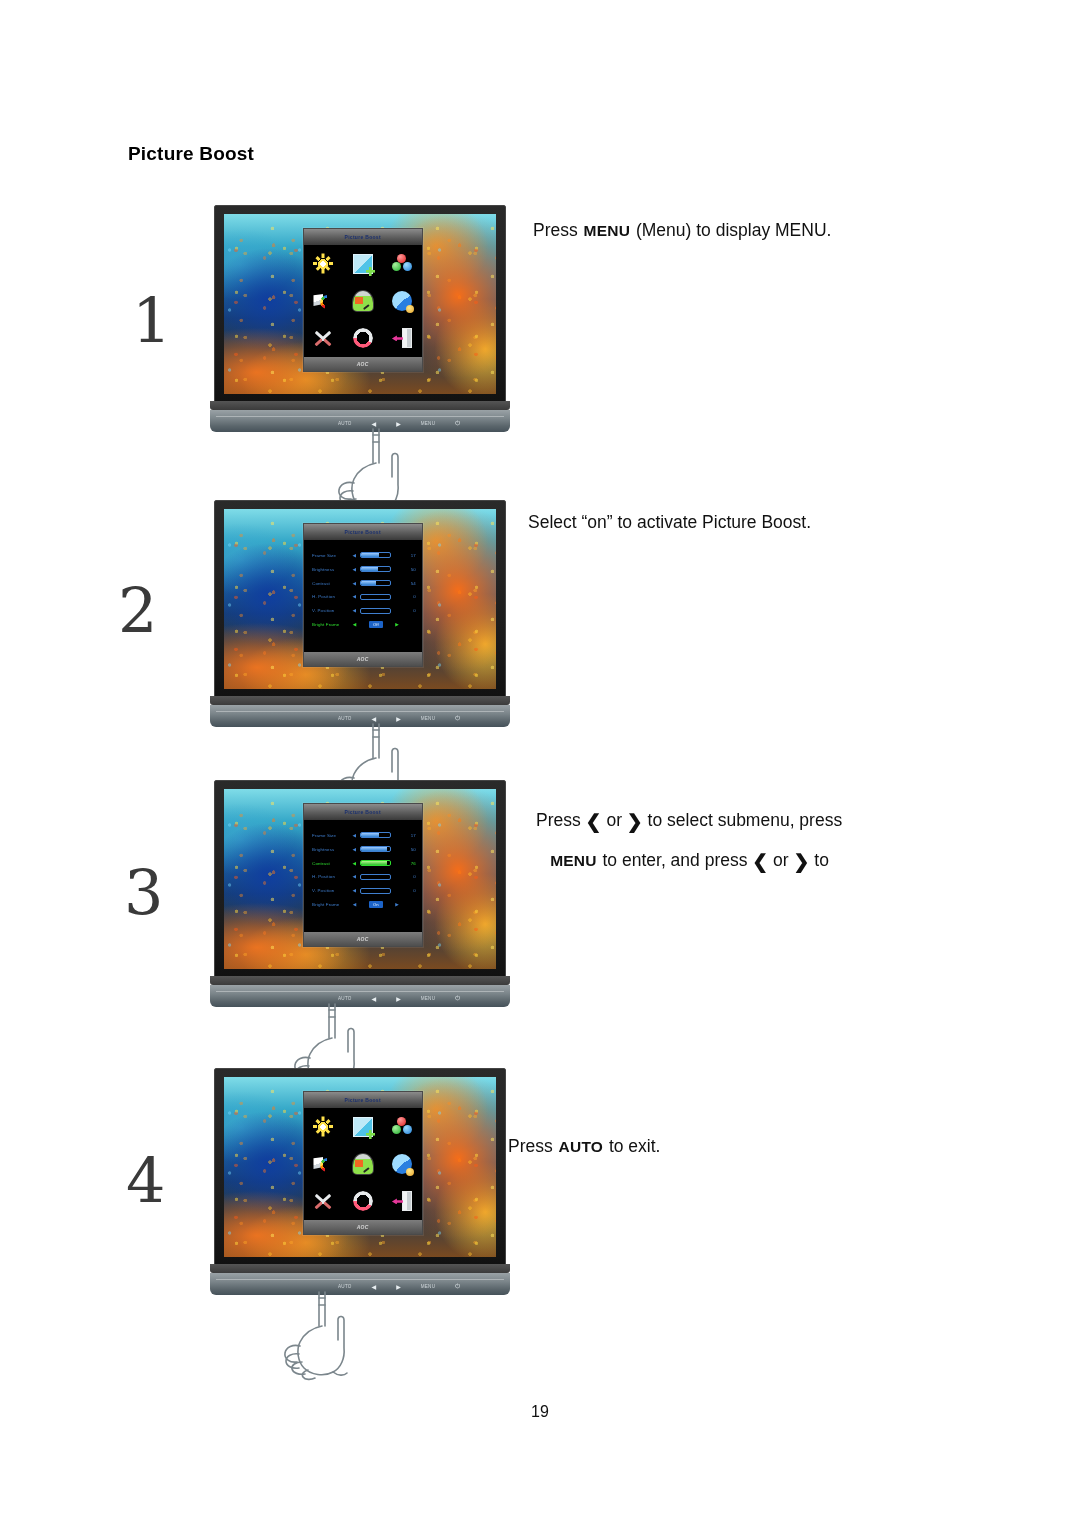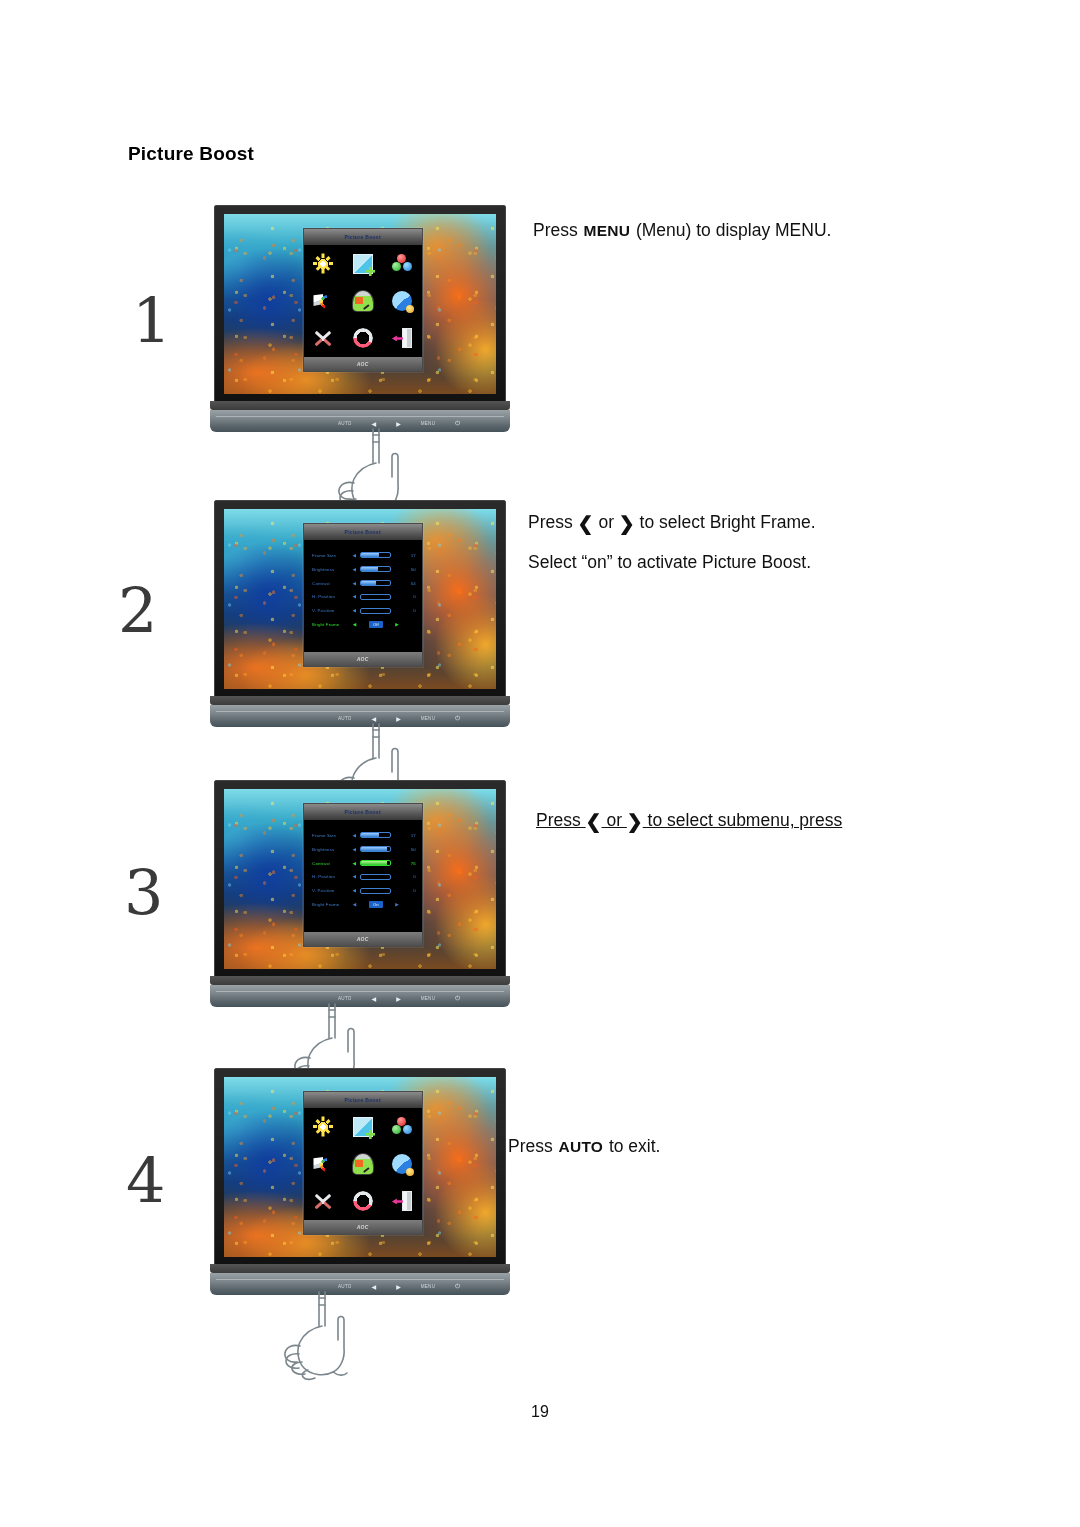--- a/index.html
+++ b/index.html
@@ -343,21 +343,21 @@
   
   .hand { position: absolute; pointer-events: none; }
 
   
   .instr {
     position: absolute;
     font-size: 17.5px;
     line-height: 40px;
     color: #111;
   }
-  .instr .ln { display: block; white-space: nowrap; }
+  .instr .ln { display: block; white-space: nowrap; text-align: center; }
   .keycap {
     display: inline-block;
     font-size: 15.5px;
     font-weight: bold;
     letter-spacing: .2px;
     vertical-align: baseline;
     padding: 0 1px;
   }
   .chev {
     display: inline-block;
@@ -561,21 +561,20 @@
           <path d="M44 36 C34 38 26 44 22 52 C18 60 20 72 26 78 C33 85 46 87 55 82 C63 78 67 68 66 58 L66 30 C66 26 61 25 60 29 L60 50"></path>
           <path d="M22 56 C15 54 8 57 7 63 C6 69 12 73 19 72"></path>
           <path d="M21 64 C14 63 8 66 8 71 C8 76 14 79 21 78"></path>
           <path d="M24 72 C18 72 13 75 14 79 C15 83 21 85 27 84"></path>
           <path d="M30 80 C26 81 23 84 25 87 C27 90 33 90 37 88"></path>
           <path d="M55 82 C60 86 66 86 69 83"></path>
         </g>
       </svg>
     </div>
     <div class="instr" style="left:528px; top:2px;">
-        <span class="ln">Press <span class="chev">❮</span> or <span class="chev">❯</span> to select Bright Frame.</span>
         <span class="ln">Select “on” to activate Picture Boost.</span>
       </div>
   </div>
 
   <div class="step" style="top:780px;">
     <div class="step-num" style="left:124px; top:82px;">3</div>
     <div class="monitor" style="left:210px; top:0;">
       <div class="mon-body">
         <div class="mon-screen">
           <div class="reef"></div>
@@ -661,22 +660,23 @@
           <path d="M41 8 L47 8 M41 15 L47 15"></path>
           <path d="M44 36 C34 38 26 44 22 52 C18 60 20 72 26 78 C33 85 46 87 55 82 C63 78 67 68 66 58 L66 30 C66 26 61 25 60 29 L60 50"></path>
           <path d="M22 56 C15 54 8 57 7 63 C6 69 12 73 19 72"></path>
           <path d="M21 64 C14 63 8 66 8 71 C8 76 14 79 21 78"></path>
           <path d="M24 72 C18 72 13 75 14 79 C15 83 21 85 27 84"></path>
           <path d="M30 80 C26 81 23 84 25 87 C27 90 33 90 37 88"></path>
           <path d="M55 82 C60 86 66 86 69 83"></path>
         </g>
       </svg>
     </div>
-    <div class="instr" style="left:536px; top:20px;text-decoration:underline;">
+    <div class="instr" style="left:536px; top:20px;">
         <span class="ln">Press <span class="chev">❮</span> or <span class="chev">❯</span> to select submenu, press</span>
+        <span class="ln"><span class="keycap">MENU</span> to enter, and press <span class="chev">❮</span> or <span class="chev">❯</span> to</span>
       </div>
   </div>
 
   <div class="step" style="top:1068px;">
     <div class="step-num" style="left:126px; top:82px;">4</div>
     <div class="monitor" style="left:210px; top:0;">
       <div class="mon-body">
         <div class="mon-screen">
           <div class="reef"></div>
           <div class="osd">

